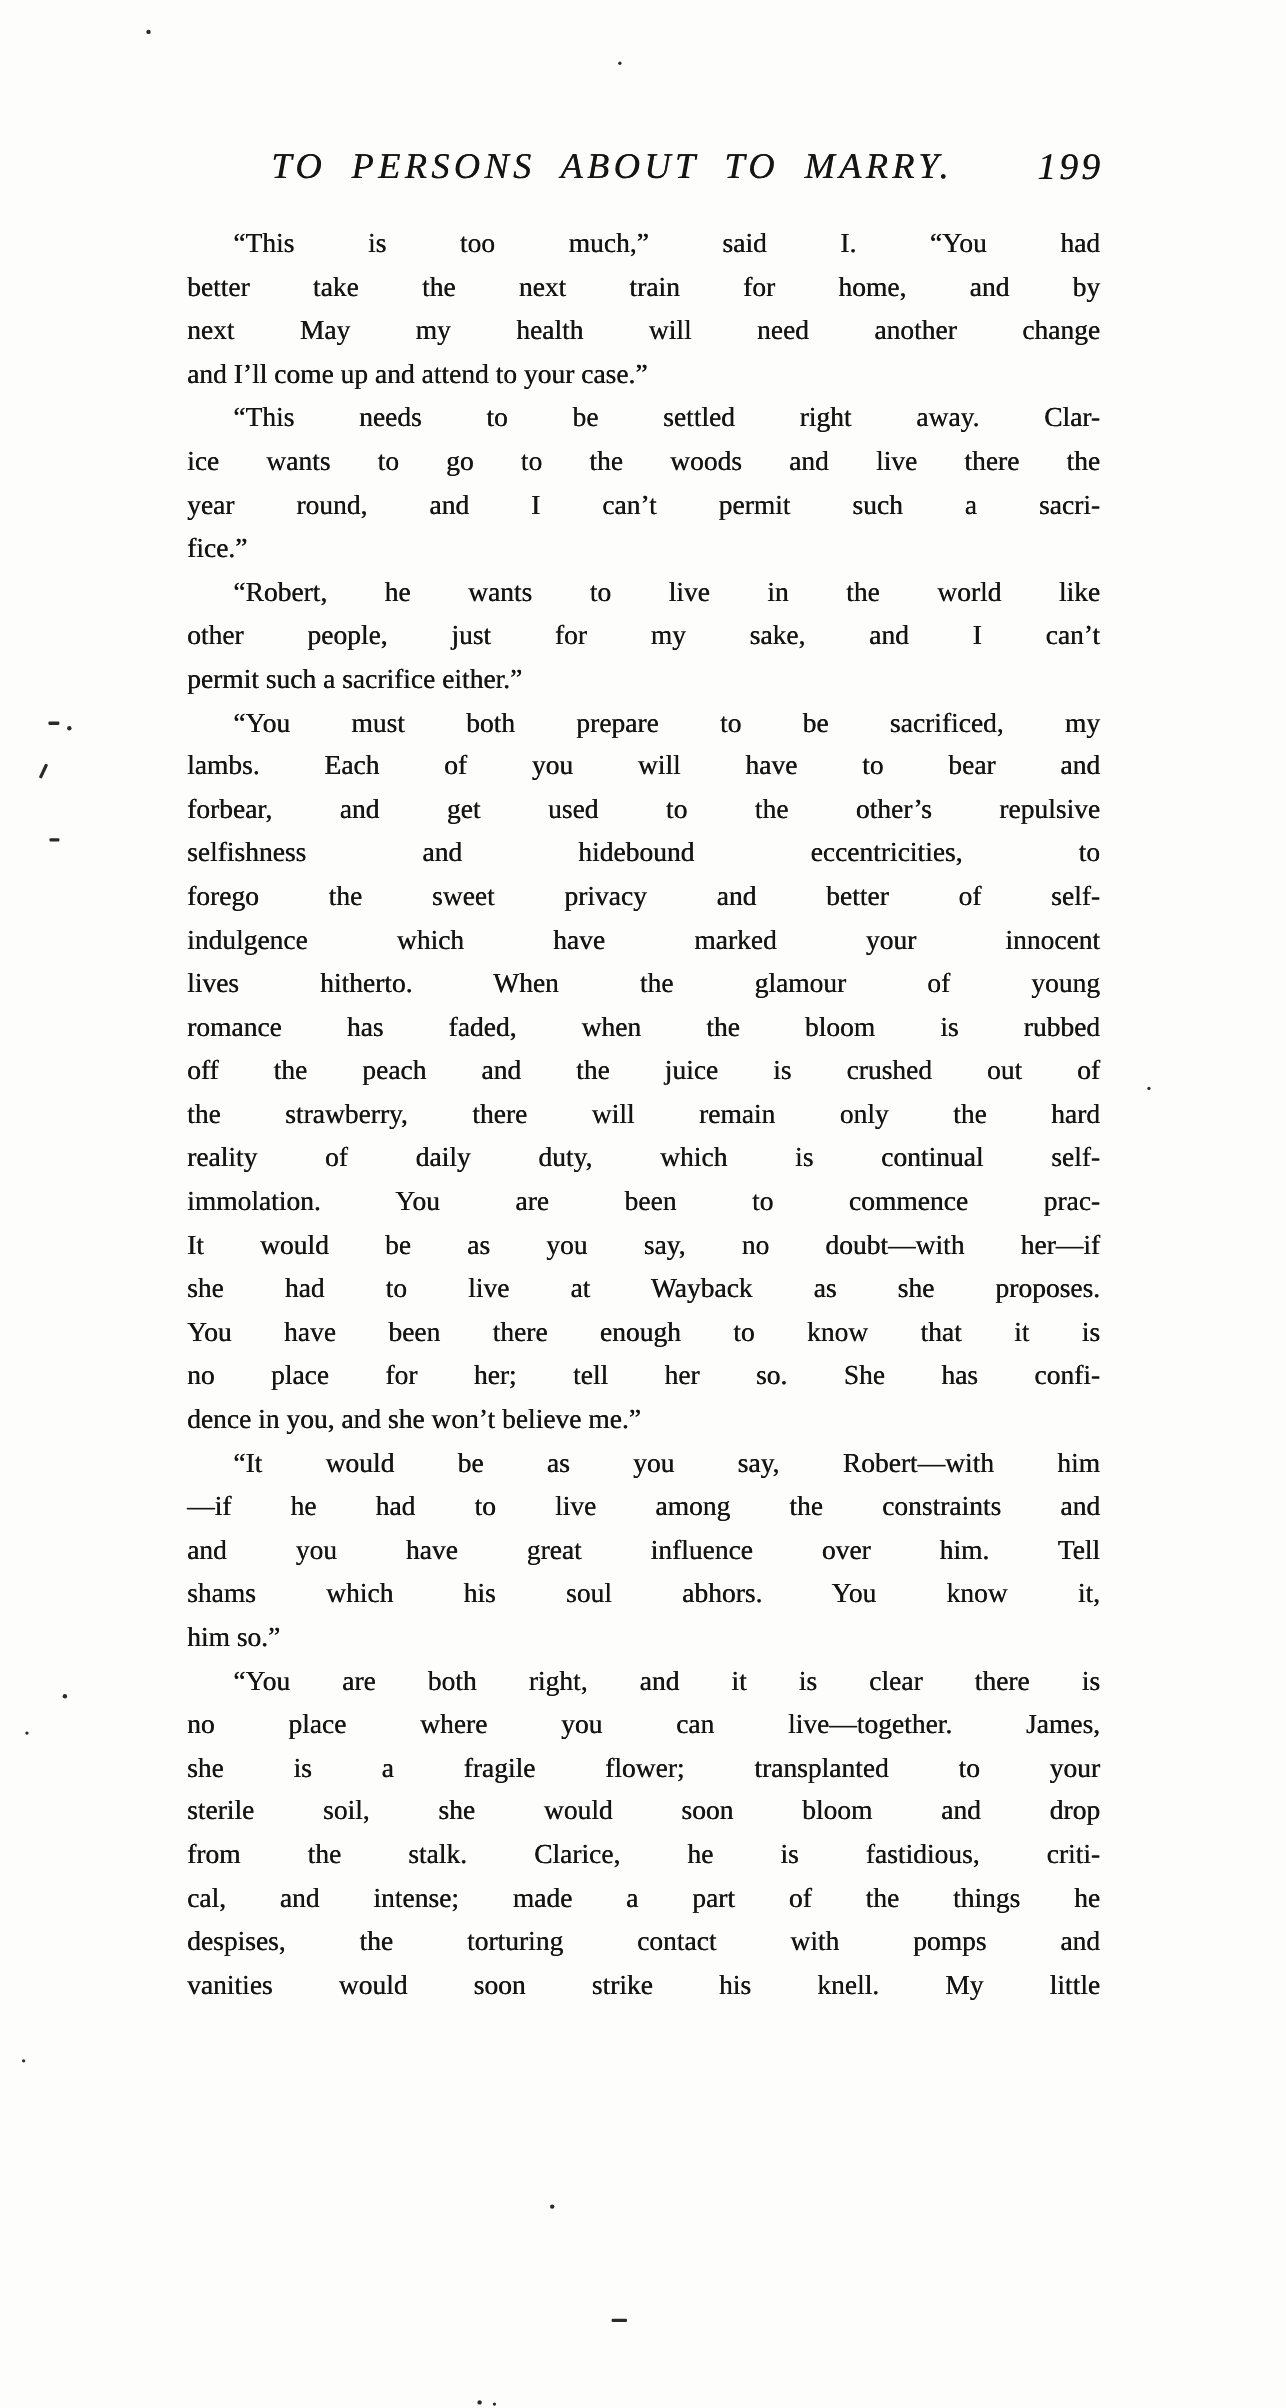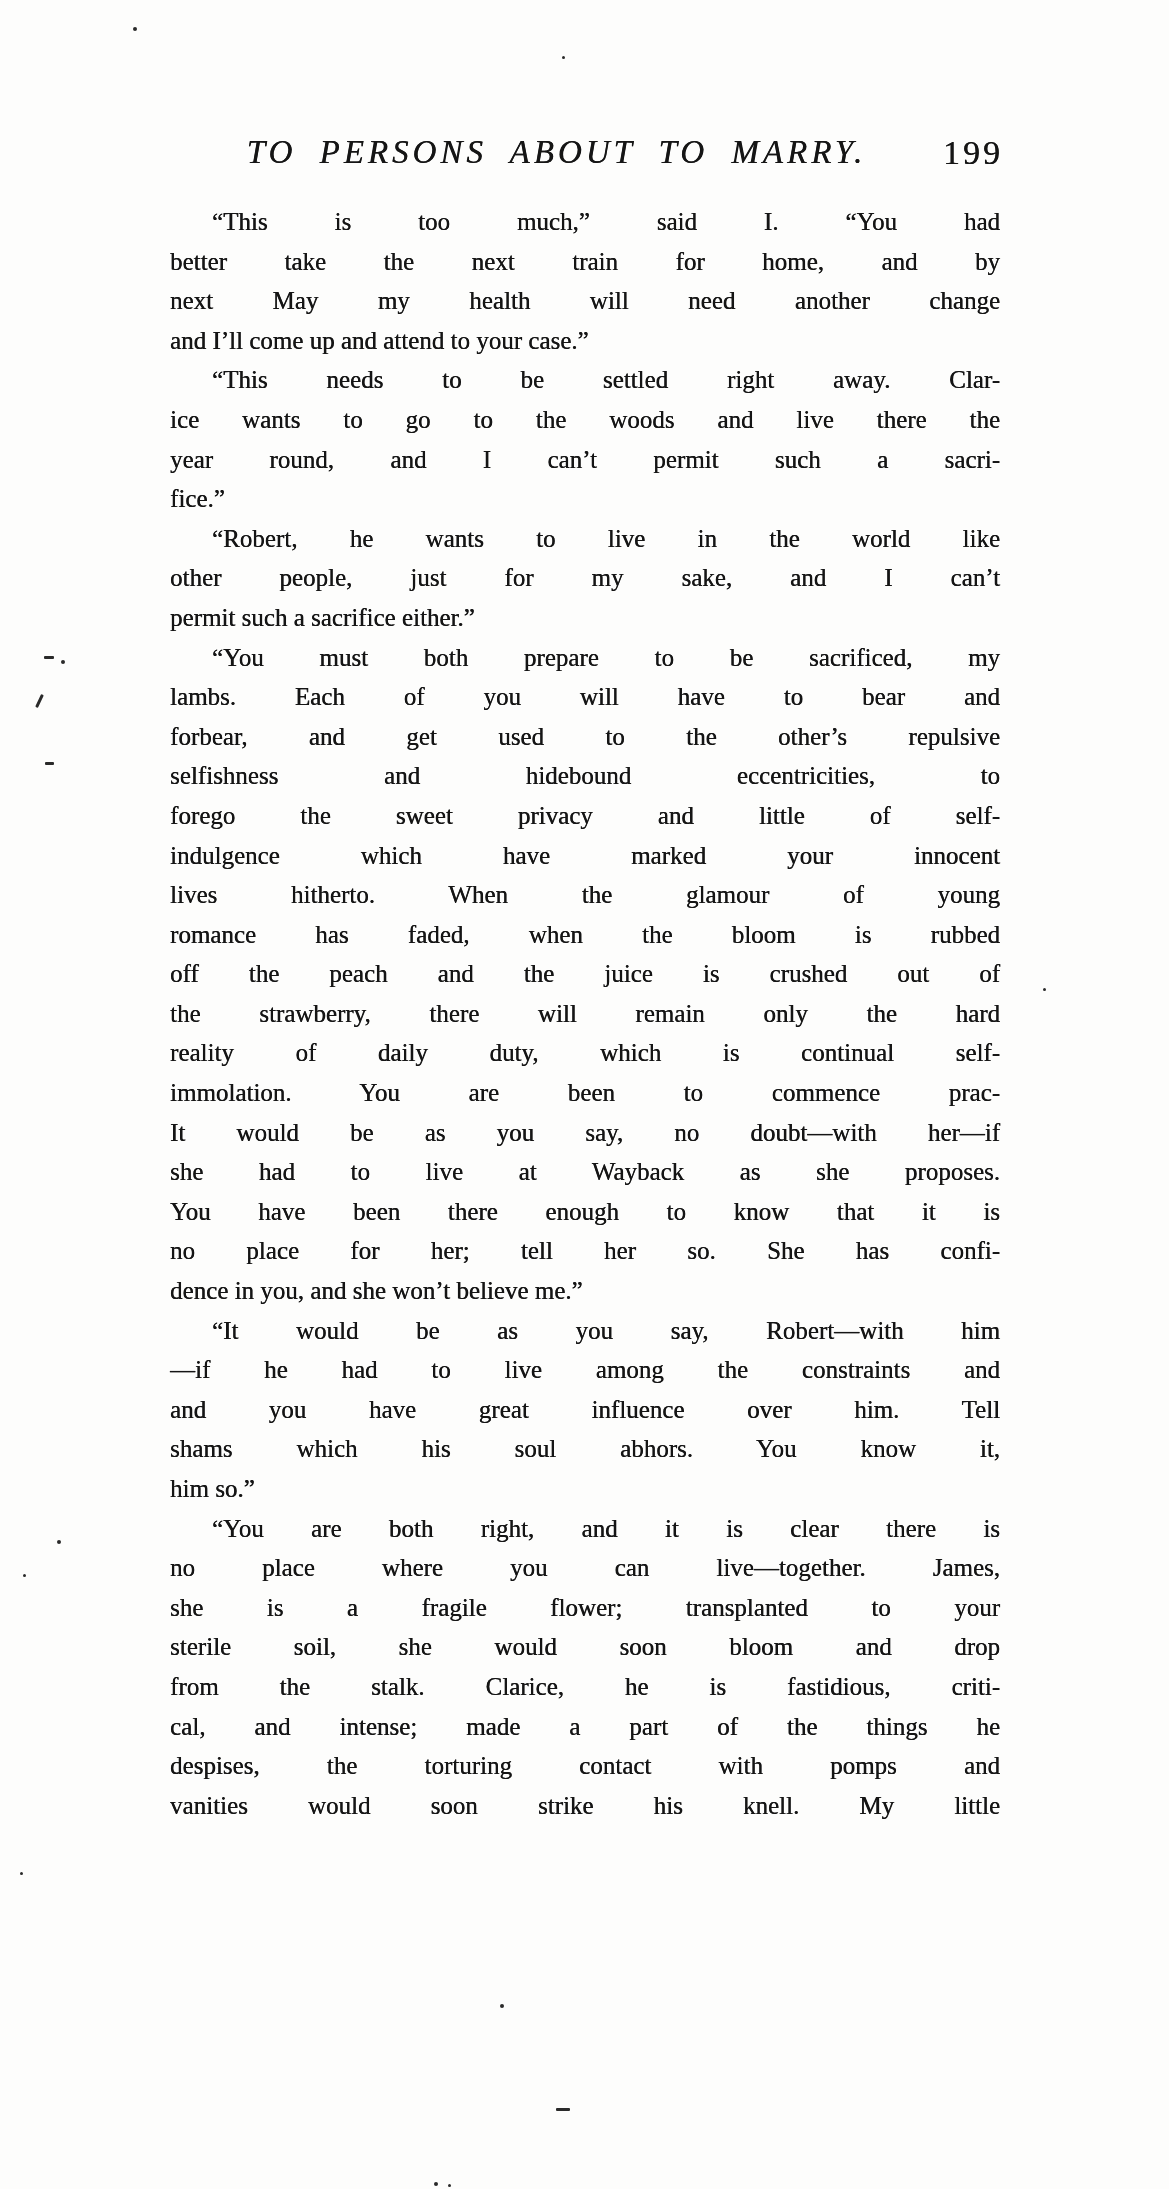--- a/index.html
+++ b/index.html
@@ -27,20 +27,21 @@
     font-style: italic;
     letter-spacing: 4px;
     word-spacing: 11px;
     white-space: nowrap;
     text-shadow: 0.3px 0 0 currentColor;
   }
   .page-number {
     font-size: 34px;
     letter-spacing: 3px;
     text-shadow: 0.3px 0 0 currentColor;
+    font-style: italic;
   }
   .text-block {
     position: absolute;
     top: 202px;
     left: 170px;
     width: 830px;
     font-size: 25px;
     line-height: 39.6px;
     text-shadow: 0.35px 0 0 currentColor;
   }
@@ -81,21 +82,21 @@
       <div class="line">ice wants to go to the woods and live there the</div>
       <div class="line">year round, and I can’t permit such a sacri-</div>
       <div class="line lastline">fice.”</div>
       <div class="line first">“Robert, he wants to live in the world like</div>
       <div class="line">other people, just for my sake, and I can’t</div>
       <div class="line lastline">permit such a sacrifice either.”</div>
       <div class="line first">“You must both prepare to be sacrificed, my</div>
       <div class="line">lambs. Each of you will have to bear and</div>
       <div class="line">forbear, and get used to the other’s repulsive</div>
       <div class="line">selfishness and hidebound eccentricities, to</div>
-      <div class="line">forego the sweet privacy and little of self-</div>
+      <div class="line">forego the sweet privacy and better of self-</div>
       <div class="line">indulgence which have marked your innocent</div>
       <div class="line">lives hitherto. When the glamour of young</div>
       <div class="line">romance has faded, when the bloom is rubbed</div>
       <div class="line">off the peach and the juice is crushed out of</div>
       <div class="line">the strawberry, there will remain only the hard</div>
       <div class="line">reality of daily duty, which is continual self-</div>
       <div class="line">immolation. You are been to commence prac-</div>
       <div class="line">It would be as you say, no doubt—with her—if</div>
       <div class="line">she had to live at Wayback as she proposes.</div>
       <div class="line">You have been there enough to know that it is</div>

